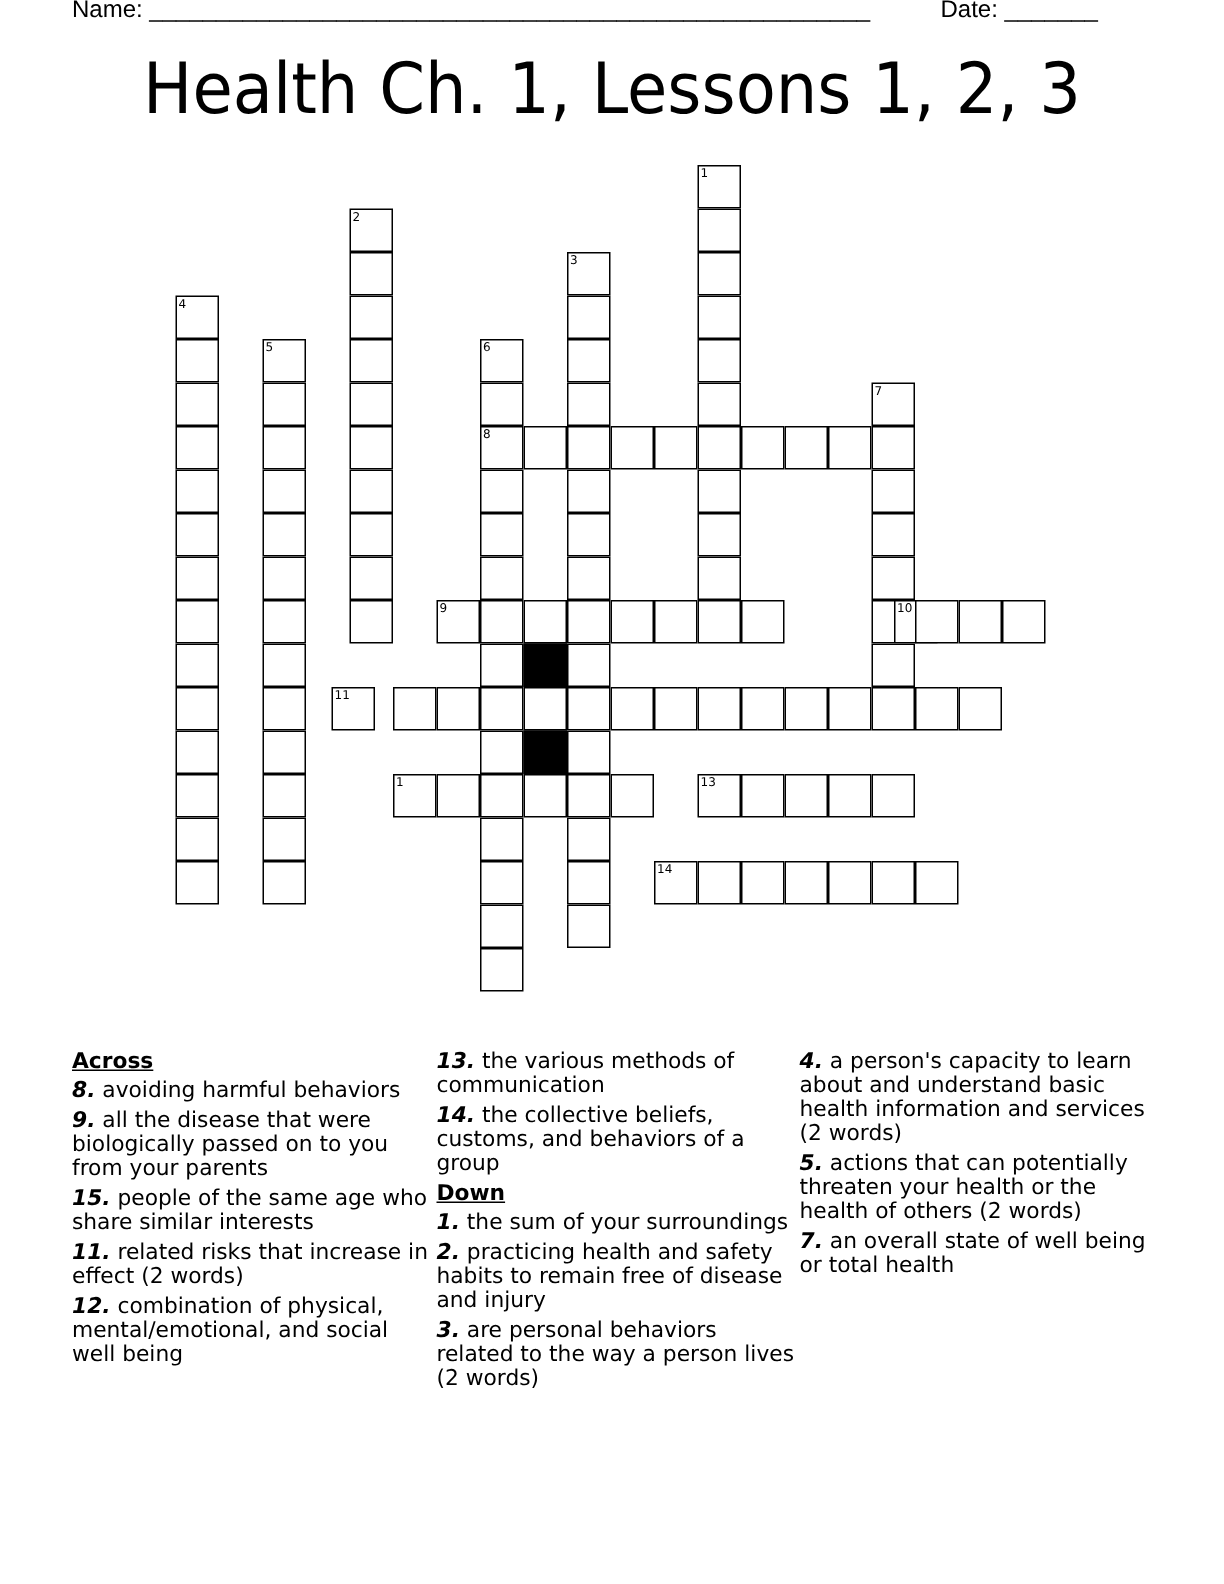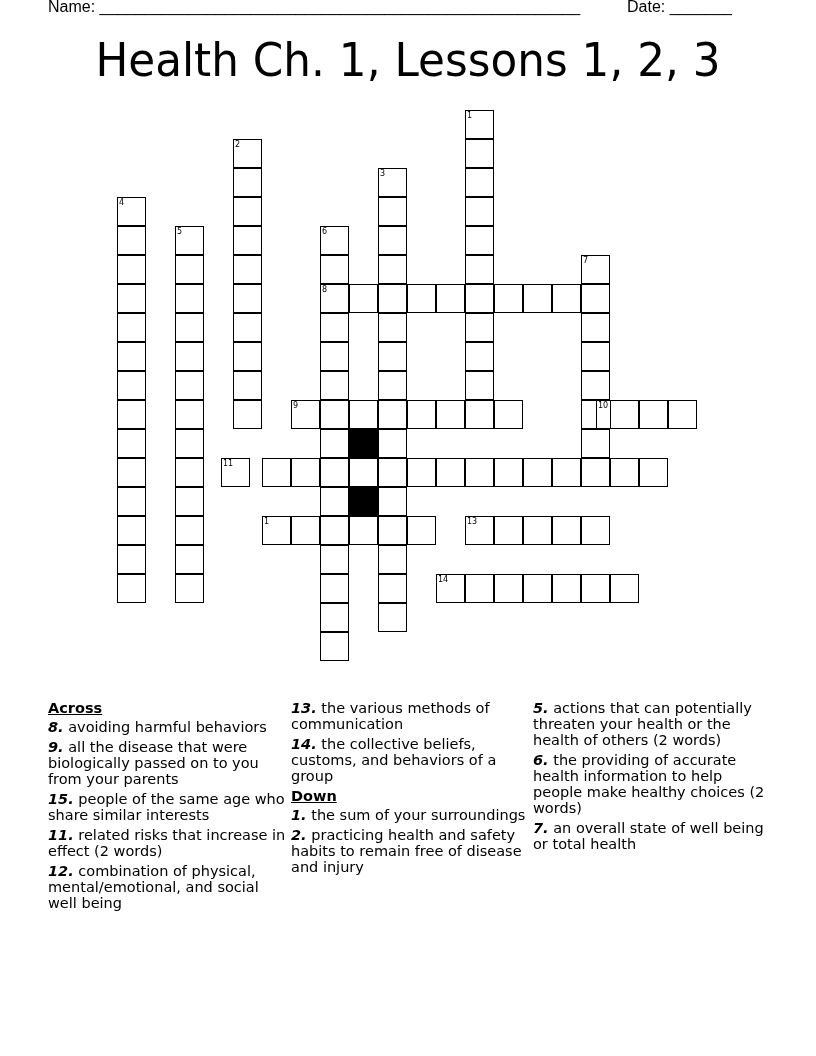--- a/index.html
+++ b/index.html
@@ -280,19 +280,20 @@
     <div class="clue"><span class="n">15.</span> <span>people of the same age who share similar interests</span></div>
     <div class="clue"><span class="n">11.</span> <span>related risks that increase in effect (2 words)</span></div>
     <div class="clue"><span class="n">12.</span> <span>combination of physical, mental/emotional, and social well being</span></div>
   </div>
   <div class="clue-col c2">
     <div class="clue"><span class="n">13.</span> <span>the various methods of communication</span></div>
     <div class="clue"><span class="n">14.</span> <span>the collective beliefs, customs, and behaviors of a group</span></div>
     <div class="clue-heading">Down</div>
     <div class="clue"><span class="n">1.</span> <span>the sum of your surroundings</span></div>
     <div class="clue"><span class="n">2.</span> <span>practicing health and safety habits to remain free of disease and injury</span></div>
+    <div class="clue"><span class="n">3.</span> <span>are personal behaviors related to the way a person lives (2 words)</span></div>
   </div>
   <div class="clue-col c3">
+    <div class="clue"><span class="n">4.</span> <span>a person's capacity to learn about and understand basic health information and services (2 words)</span></div>
     <div class="clue"><span class="n">5.</span> <span>actions that can potentially threaten your health or the health of others (2 words)</span></div>
-    <div class="clue"><span class="n">6.</span> <span>the providing of accurate health information to help people make healthy choices (2 words)</span></div>
     <div class="clue"><span class="n">7.</span> <span>an overall state of well being or total health</span></div>
   </div>
 </div>
 
 </body></html>

